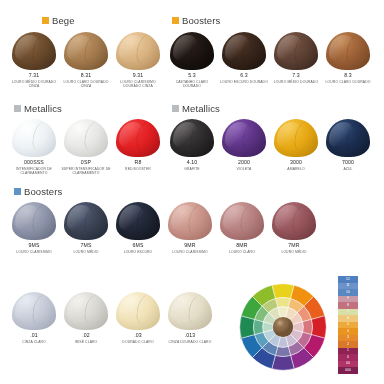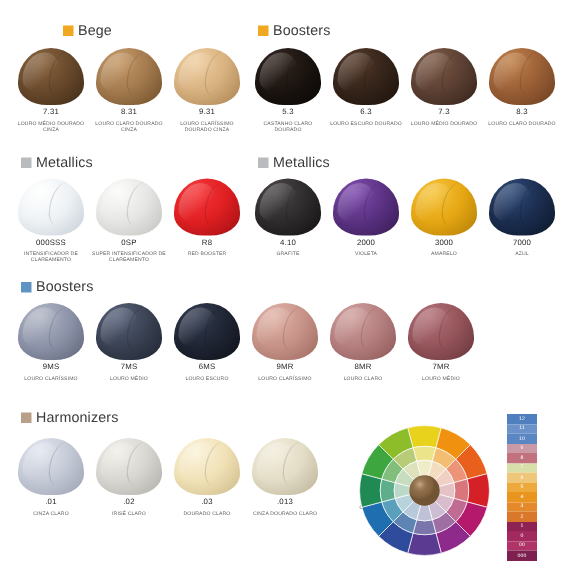--- a/index.html
+++ b/index.html
@@ -278,24 +278,20 @@
     </div>
     <div class="cell">
       <div class="swatch-wrap">
         <div class="tuft" style="background:radial-gradient(ellipse at 34% 24%, #b4727a 0%, #94545a 48%, #67343a 100%)"></div>
       </div>
       <div class="code">7MR</div>
       <div class="desc">LOURO MÉDIO</div>
     </div>
   </div>
 
-  <div class="sec-head" style="left:14px;top:274px;">
-    <span class="sec-marker" style="background:#b9a189"></span>
-    <span class="sec-title">Harmonizers</span>
-  </div>
   <div class="row" style="left:8px;top:290px;">
     <div class="cell">
       <div class="swatch-wrap">
         <div class="tuft" style="background:radial-gradient(ellipse at 34% 24%, #e3e7f0 0%, #c4c9d6 48%, #9aa0b0 100%)"></div>
       </div>
       <div class="code">.01</div>
       <div class="desc">CINZA CLARO</div>
     </div>
     <div class="cell">
       <div class="swatch-wrap">

